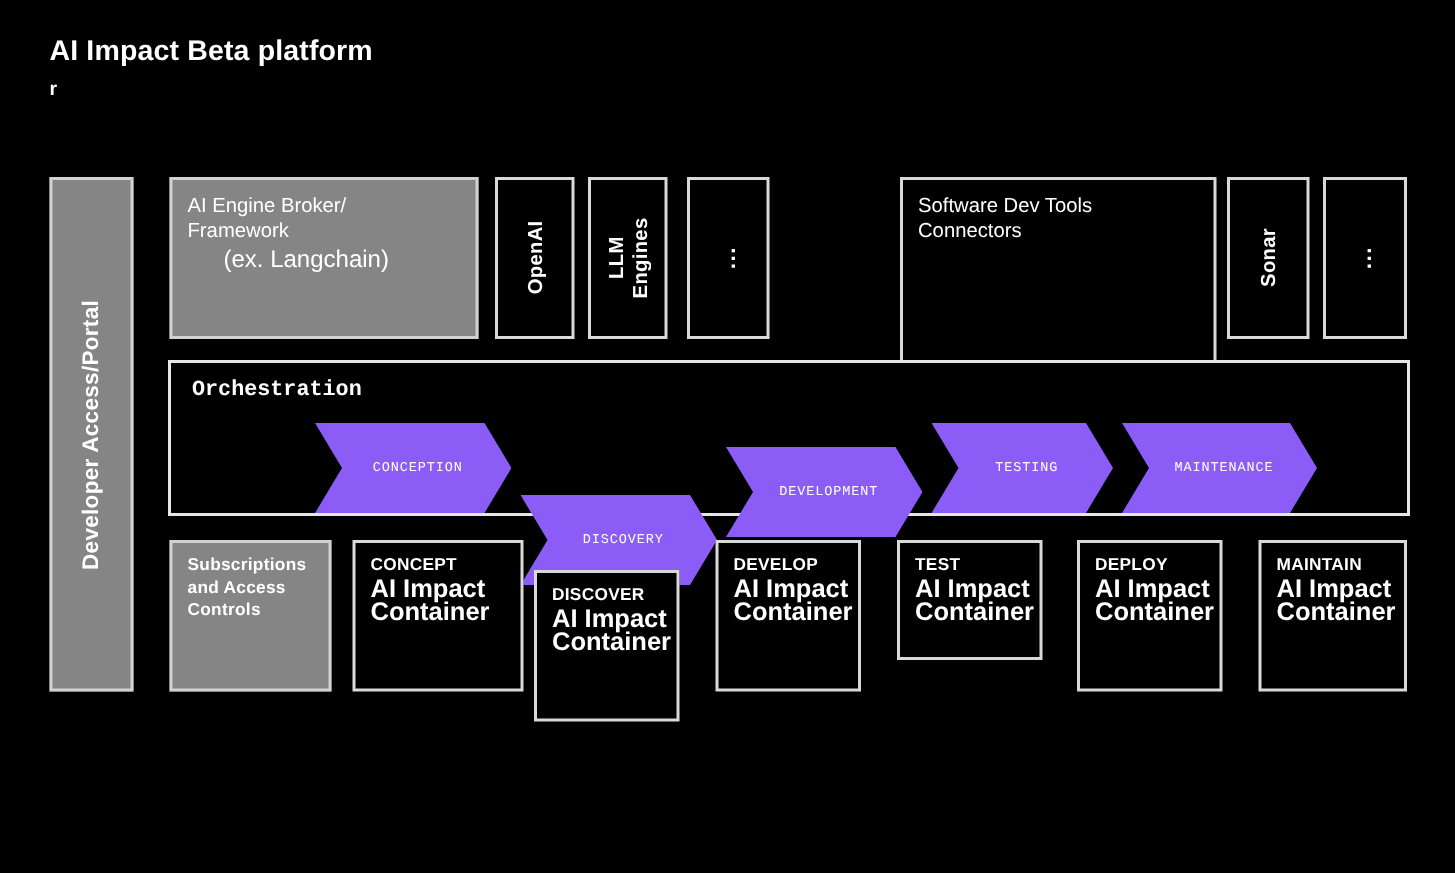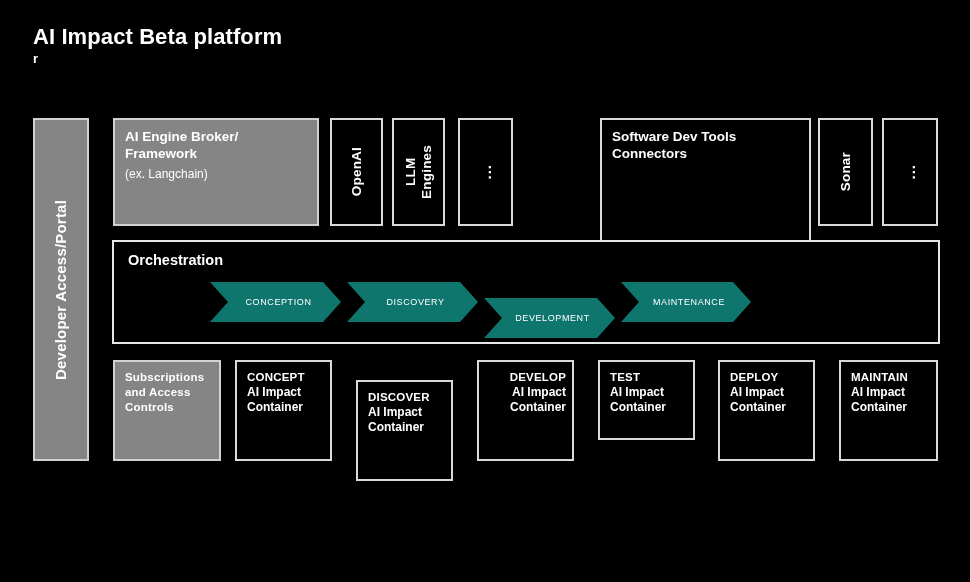--- a/index.html
+++ b/index.html
@@ -20,21 +20,21 @@
     width: 970px;
     height: 582px;
     background: #000000;
   }
 
   
   .title {
     position: absolute;
     left: 33px;
     top: 24px;
-    font-size: 22px;
+    font-size: 19px;
     font-weight: bold;
     letter-spacing: 0.1px;
     color: #ffffff;
     white-space: nowrap;
   }
   .title-sub {
     position: absolute;
     left: 33px;
     top: 48px;
     font-size: 13px;
@@ -58,39 +58,40 @@
     border-color: #d2d2d2;
   }
   .box-pad {
     position: absolute;
     left: 10px;
     top: 8px;
     right: 6px;
   }
   .box-heading {
     font-size: 13.5px;
-    font-weight: bold;
+    font-weight: normal;
     line-height: 17px;
     color: #ffffff;
   }
   .box-sub {
-    font-size: 12px;
+    font-size: 16px;
     line-height: 14px;
     margin-top: 5px;
     color: #ffffff;
+    margin-left: 24px;
   }
   .box-title-sm {
     font-size: 11.5px;
     font-weight: bold;
     line-height: 15px;
     color: #ffffff;
     letter-spacing: 0.2px;
   }
   .box-body-sm {
-    font-size: 12px;
+    font-size: 17px;
     font-weight: bold;
     line-height: 15px;
     color: #ffffff;
   }
 
   
   .vert-wrap {
     position: absolute;
     left: 0;
     top: 0;
@@ -135,41 +136,42 @@
   
   #orchestration {
     position: absolute;
     left: 112px;
     top: 240px;
     width: 828px;
     height: 104px;
     border: 2px solid #e6e6e6;
     box-sizing: border-box;
     background: #000000;
+    font-family: Liberation Mono, monospace;
   }
   .orch-label {
     position: absolute;
     left: 14px;
     top: 10px;
     font-size: 14.5px;
     font-weight: bold;
     color: #ffffff;
   }
   #chevron-row {
     position: absolute;
     left: 96px;
     top: 40px;
     height: 48px;
     display: flex;
     align-items: stretch;
   }
   .chevron {
     position: relative;
-    height: 40px;
-    background: #0f766e;
+    height: 60px;
+    background: #8b5cf6;
     display: flex;
     align-items: center;
     justify-content: center;
     margin-right: 6px;
     clip-path: polygon(0% 0%, calc(100% - 18px) 0%, 100% 50%, calc(100% - 18px) 100%, 0% 100%, 18px 50%);
   }
   .chevron-label {
     font-size: 9px;
     letter-spacing: 0.6px;
     color: #ffffff;
@@ -237,57 +239,60 @@
       <div class="vert-text dots">...</div>
     </div>
   </div>
 
   <div id="orchestration">
     <div class="orch-label">Orchestration</div>
     <div id="chevron-row">
       <div class="chevron" style="width:131px;">
         <span class="chevron-label">CONCEPTION</span>
       </div>
-      <div class="chevron" style="width:131px;">
+      <div class="chevron" style="width:131px;margin-top:48px;">
         <span class="chevron-label">DISCOVERY</span>
       </div>
       <div class="chevron" style="width:131px;margin-top:16px;">
         <span class="chevron-label">DEVELOPMENT</span>
+      </div>
+      <div class="chevron" style="width:121px;">
+        <span class="chevron-label">TESTING</span>
       </div>
       <div class="chevron" style="width:130px;">
         <span class="chevron-label">MAINTENANCE</span>
       </div>
     </div>
   </div>
 
   <div class="box gray" style="left:113px; top:360px; width:108px; height:101px;">
     <div class="box-pad">
       <div class="box-title-sm" style="white-space:pre-line;">Subscriptions
 and Access
 Controls</div>
     </div>
   </div>
 
-  <div class="box" style="left:235px; top:360px; width:97px; height:101px;">
+  <div class="box" style="left:235px; top:360px; width:114px; height:101px;">
     <div class="box-pad">
       <div class="box-title-sm">CONCEPT</div>
       <div class="box-body-sm" style="white-space:pre-line;">AI Impact
 Container</div>
     </div>
   </div>
 
   <div class="box" style="left:356px; top:380px; width:97px; height:101px;">
     <div class="box-pad">
       <div class="box-title-sm">DISCOVER</div>
       <div class="box-body-sm" style="white-space:pre-line;">AI Impact
 Container</div>
     </div>
   </div>
 
-  <div class="box" style="left:477px; top:360px; width:97px; height:101px;text-align:right;">
+  <div class="box" style="left:477px; top:360px; width:97px; height:101px;">
     <div class="box-pad">
       <div class="box-title-sm">DEVELOP</div>
       <div class="box-body-sm" style="white-space:pre-line;">AI Impact
 Container</div>
     </div>
   </div>
 
   <div class="box" style="left:598px; top:360px; width:97px; height:80px;">
     <div class="box-pad">
       <div class="box-title-sm">TEST</div>

